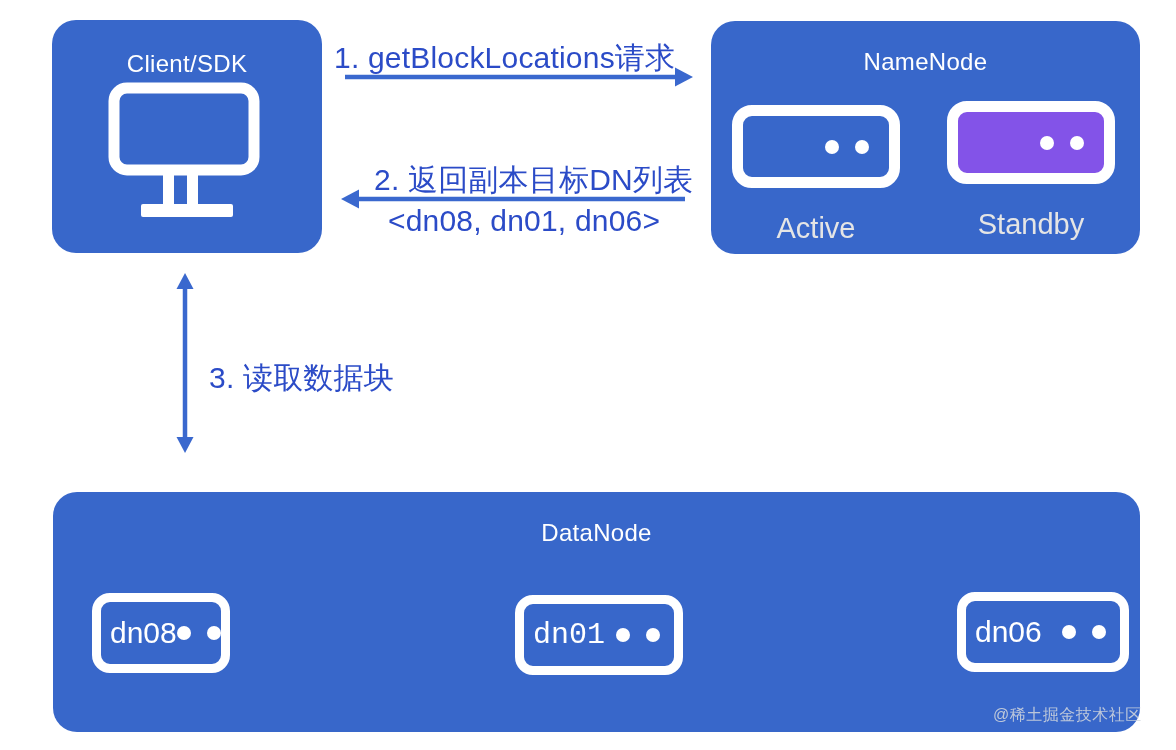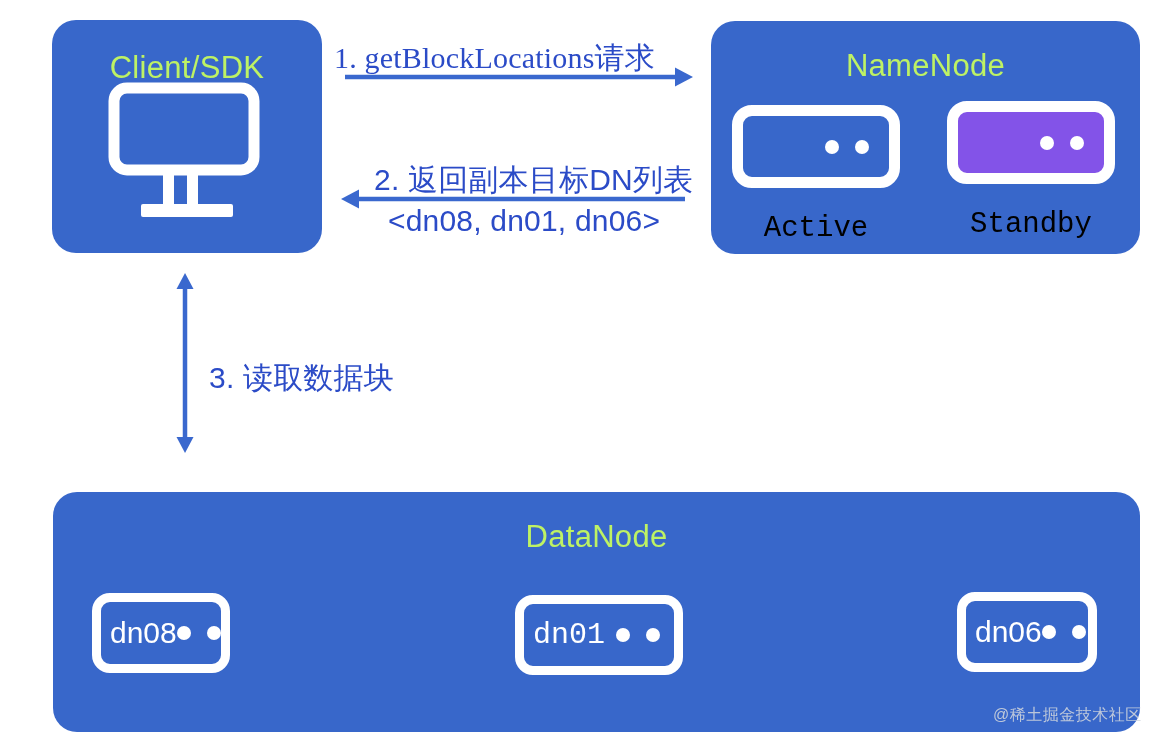--- a/index.html
+++ b/index.html
@@ -11,48 +11,48 @@
   }
   html,body{margin:0;padding:0;background:#ffffff;}
   .stage{
     position:relative;width:1176px;height:750px;background:#ffffff;
     font-family:"Liberation Sans",sans-serif;overflow:hidden;
   }
   .box{position:absolute;background:var(--box-blue);border-radius:24px;}
   .client-box{left:52px;top:20px;width:270px;height:233px;}
   .namenode-box{left:711px;top:21px;width:429px;height:233px;}
   .datanode-box{left:53px;top:492px;width:1087px;height:240px;}
-  .box-title{color:#bef264;font-size:31px;text-align:center;padding-top:27px;letter-spacing:0.3px;}
+  .box-title{color:#ffffff;font-size:24px;text-align:center;padding-top:27px;letter-spacing:0.3px;}
   .client-box .box-title{padding-top:30px;}
 
   .monitor-svg{position:absolute;left:50%;transform:translateX(-50%);top:62px;display:block;color:#fff;}
 
   .flow-label{position:absolute;color:var(--label-blue);font-size:30px;white-space:nowrap;letter-spacing:0.2px;}
-  .step1-label{left:334px;top:38px;font-family:Liberation Serif, serif;}
+  .step1-label{left:334px;top:38px;}
   .step2-label{left:345px;top:160px;margin-left:29px;}
   .step2-sublabel{left:388px;top:204px;}
   .step3-label{left:201px;top:358px;margin-left:8px;}
 
   .arrow{position:absolute;color:var(--arrow-blue);}
   .arrow1{left:341px;top:64px;}
   .arrow2{left:339px;top:186px;}
   .arrow3{left:170px;top:271px;}
 
   .chip{position:absolute;border:11px solid #fff;border-radius:20px;box-sizing:border-box;
         display:flex;align-items:center;background:transparent;}
   .active-chip{left:21px;top:84px;width:168px;height:83px;justify-content:flex-end;padding-right:20px;}
   .standby-chip{left:236px;top:80px;width:168px;height:83px;justify-content:flex-end;padding-right:20px;background:var(--standby-purple);}
-  .chip-label{position:absolute;color:#000000;font-size:29px;text-align:center;width:168px;font-family:Liberation Mono, monospace;}
+  .chip-label{position:absolute;color:#e5e5e5;font-size:29px;text-align:center;width:168px;}
   .active-label{left:21px;top:191px;}
   .standby-label{left:236px;top:187px;text-align:center;}
 
   .dn-chip{border:9px solid #fff;border-radius:18px;height:80px;padding:0 14px 0 9px;}
   .dn-chip-0{left:39px;top:101px;width:138px;}
   .dn-chip-1{left:462px;top:103px;width:168px;font-family:Liberation Mono, monospace;}
-  .dn-chip-2{left:904px;top:100px;width:140px;}
+  .dn-chip-2{left:904px;top:100px;width:172px;}
   .dn-label{color:#fff;font-size:30px;}
 
   .dots{display:flex;gap:16px;margin-left:auto;align-items:center;}
   .chip .dots{margin-left:0;}
   .dn-chip .dots{margin-left:auto;}
   .dot{width:14px;height:14px;border-radius:50%;background:#fff;}
 
   .watermark{position:absolute;left:993px;top:705px;font-size:16px;color:var(--watermark-gray);
              letter-spacing:0.5px;white-space:nowrap;}
 </style>

